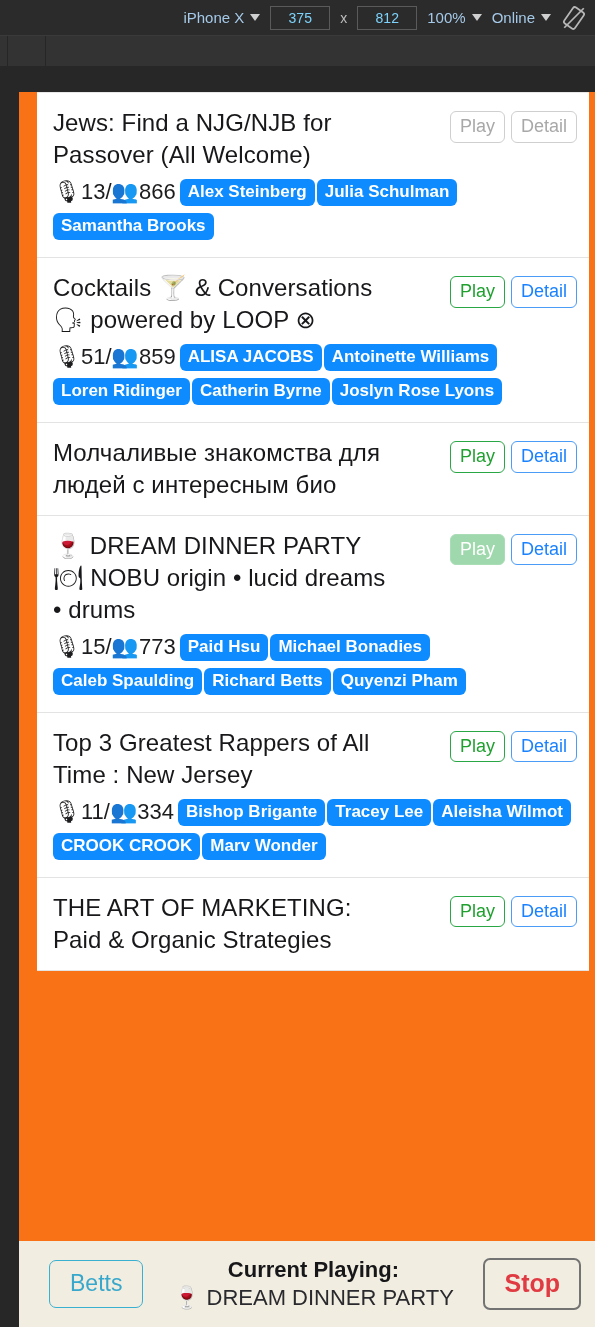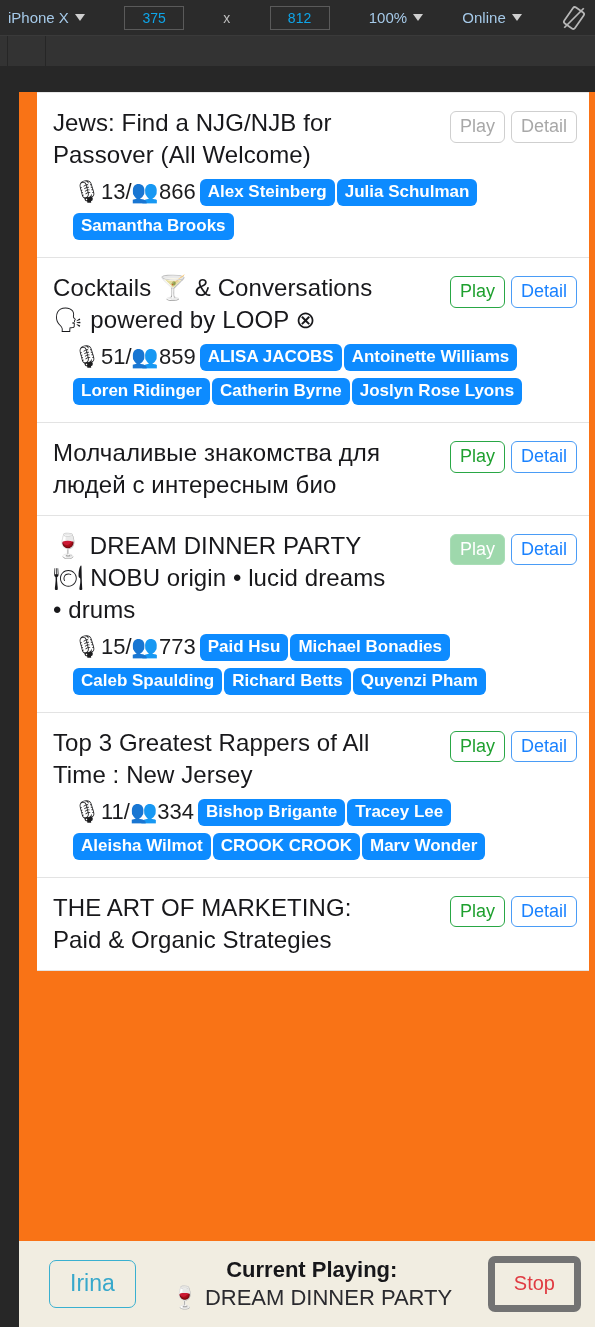--- a/index.html
+++ b/index.html
@@ -9,42 +9,42 @@
     font-family: "Liberation Sans", sans-serif;
     overflow: hidden;
   }
 
   
   .devtools-toolbar {
     height: 36px;
     background: #2b2b2b;
     display: flex;
     align-items: center;
-    justify-content: space-between;
+    justify-content: flex-end;
     gap: 10px;
     padding: 0 8px;
     border-bottom: 1px solid #3a3a3a;
   }
   .dt-select {
     display: flex; align-items: center; gap: 6px;
     color: #a5c9e8; font-size: 15px;
     cursor: pointer; white-space: nowrap;
   }
   .caret {
     width: 0; height: 0;
     border-left: 5px solid transparent;
     border-right: 5px solid transparent;
     border-top: 7px solid #cfcfcf;
     display: inline-block;
   }
   .dt-dim-input {
     width: 60px; height: 24px;
     background: #2b2b2b;
     border: 1px solid #5a5a5a;
-    color: #0ea5e9;
+    color: #7dd3fc;
     font-size: 14px;
     text-align: center;
     font-family: "Liberation Sans", sans-serif;
   }
   .dt-x { color: #bdbdbd; font-size: 14px; }
   .rotate-icon { width: 26px; height: 26px; opacity: .85; }
 
   
   .tabstrip {
     height: 30px;
@@ -119,21 +119,20 @@
   .btn-play-active { border: 1px solid #a9ddb6; color: #ffffff; background: #9ed8ac; }
   .btn-play-disabled { border: 1px solid #cfcfcf; color: #a8a8a8; }
   .btn-detail      { border: 1px solid #4a9cf6; color: #1a82ff; }
   .btn-detail-disabled { border: 1px solid #cfcfcf; color: #a8a8a8; }
 
   .meta-row {
     margin-top: 4px;
     font-size: 22px;
     color: #1c1c1e;
     line-height: 1.55;
-    margin-left: 20px;
   }
   .meta-counts { white-space: nowrap; margin-right: 4px; }
   .chip {
     display: inline-block;
     background: #0d8bff;
     color: #ffffff;
     font-size: 17px;
     font-weight: bold;
     border-radius: 6px;
     padding: 2px 8px 3px;
@@ -163,27 +162,28 @@
     cursor: pointer;
     font-family: "Liberation Sans", sans-serif;
   }
   .now-playing { text-align: center; line-height: 1.2; }
   .np-label { font-size: 22px; font-weight: bold; color: #17171a; }
   .np-title {
     font-size: 22px; color: #2a2a2e;
     margin-top: 2px; white-space: nowrap;
   }
   .stop-btn {
-    border: 7px solid #737373; color: #e03b42;
+    border: 2px solid #737373; color: #e03b42;
     background: transparent;
-    font-size: 20px;
+    font-size: 25px;
     border-radius: 7px;
     padding: 9px 19px 10px;
     cursor: pointer;
     font-family: "Liberation Sans", sans-serif;
+    font-weight: bold;
   }
   .emoji { font-family: "DejaVu Sans", sans-serif; }
 </style>
 </head>
 <body>
 
 <div class="devtools-toolbar">
   <div class="dt-select">
     <span>iPhone X</span>
     <span class="caret"></span>
@@ -285,21 +285,21 @@
           <div class="btn-group">
             <button class="btn btn-play">Play</button>
             <button class="btn btn-detail">Detail</button>
           </div>
         </div>
       </div>
 
     </div>
 
     <div class="bottom-bar">
-      <button class="info-btn">Irina</button>
+      <button class="info-btn">Betts</button>
       <div class="now-playing">
         <div class="np-label">Current Playing:</div>
         <div class="np-title">🍷 DREAM DINNER PARTY</div>
       </div>
       <button class="stop-btn">Stop</button>
     </div>
 
   </div>
 </div>
 

